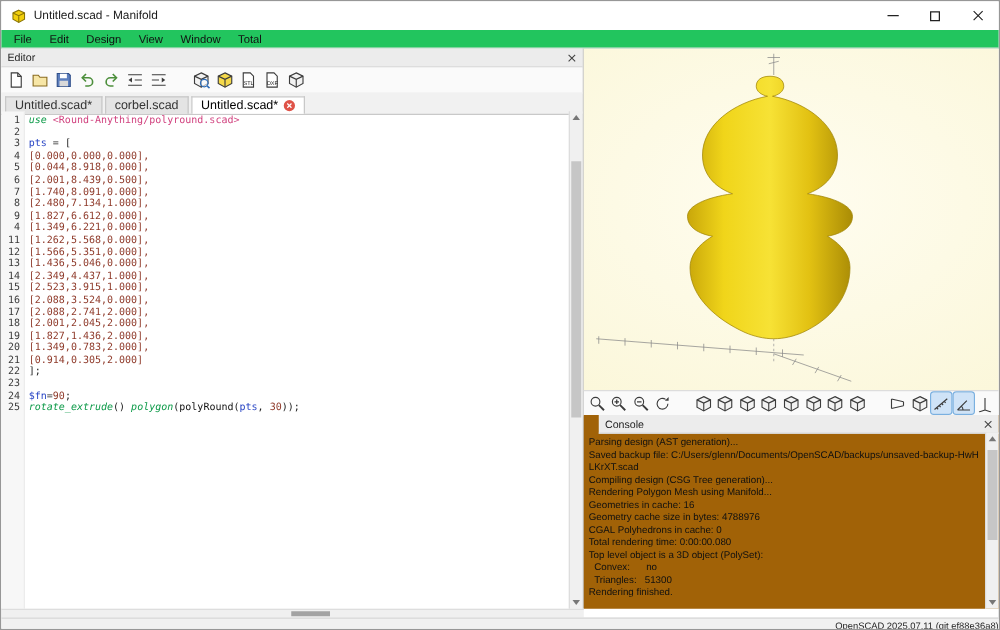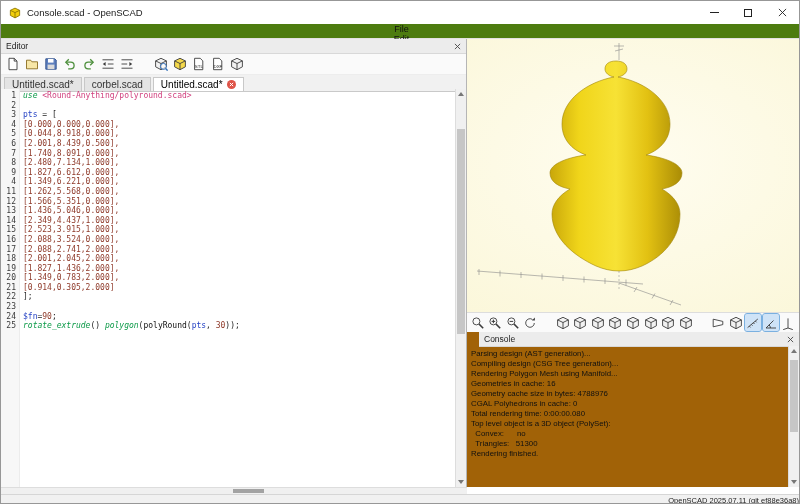--- a/index.html
+++ b/index.html
@@ -7,22 +7,22 @@
     box-sizing:border-box;overflow:hidden;font-family:"Liberation Sans",sans-serif;-webkit-font-smoothing:antialiased;}
   
   .titlebar{position:absolute;left:0;top:0;width:100%;height:23px;background:#fff;display:flex;align-items:center;}
   .title-text{font-size:9.5px;color:#1a1a1a;margin-left:6px;}
   .app-icon{margin-left:8px;display:flex;align-items:center;}
   .win-controls{position:absolute;right:0;top:0;height:23px;display:flex;}
   .win-btn{width:34px;height:23px;display:flex;align-items:center;justify-content:center;}
   .glyph-min{width:9px;height:1px;background:#222;}
   .glyph-max{width:8px;height:8px;border:1px solid #222;box-sizing:border-box;}
   
-  .menubar{position:absolute;left:0;top:23px;width:100%;height:15px;background:#4d7c0f;border-bottom:1px solid #e2e2e2;
-    display:flex;align-items:center;padding-left:3px;box-sizing:border-box;font-size:9px;flex-direction:column;}
+  .menubar{position:absolute;left:0;top:23px;width:100%;height:15px;background:#22c55e;border-bottom:1px solid #e2e2e2;
+    display:flex;align-items:center;padding-left:3px;box-sizing:border-box;font-size:9px;}
   .menu-item{padding:0 7px;color:#111;}
   
   .editor-panel{position:absolute;left:0;top:38px;width:466px;height:448px;background:#fff;border-right:1px solid #b5b5b5;box-sizing:border-box;}
   .panel-header{height:14px;background:#ececec;border-bottom:1px solid #d8d8d8;display:flex;align-items:center;font-size:8.5px;padding:0 5px;color:#222;gap:24px;}
   .panel-header .close-x{margin-left:auto;display:flex;align-items:center;}
   .editor-toolbar{height:20px;display:flex;align-items:center;padding:0 2px;background:#fafafa;border-bottom:1px solid #ededed;}
   .tbtn{width:17px;height:17px;display:flex;align-items:center;justify-content:center;margin:0 1px;border-radius:2px;}
   .tbtn.gap{margin-left:16px;}
   .tbtn.active{background:#cfe3f7;outline:1px solid #7ab0e0;}
   .editor-tabs{height:16px;background:#f1f1f1;border-bottom:1px solid #c9c9c9;display:flex;align-items:flex-end;font-size:10px;padding-left:1px;}
@@ -70,21 +70,21 @@
 
 <div class="window">
 
   <div class="titlebar">
     <span class="app-icon">
       <svg width="12" height="12" viewBox="0 0 14 14">
           <path d="M7 1.3 12.4 3.9v5.9L7 12.7 1.6 9.8V3.9Z" fill="#f2cf0c" stroke="#8a7405" stroke-width="1"></path>
           <path d="M1.6 3.9 7 6.5l5.4-2.6M7 6.5v6.2" fill="none" stroke="#8a7405" stroke-width="1"></path>
         </svg>
     </span>
-    <span class="title-text">Console.scad - OpenSCAD</span>
+    <span class="title-text">Untitled.scad - Manifold</span>
     <div class="win-controls">
       <div class="win-btn">
           <div class="glyph-min"></div>
         </div>
       <div class="win-btn">
           <div class="glyph-max"></div>
         </div>
       <div class="win-btn">
           <svg width="9" height="9" viewBox="0 0 10 10">
             <path d="M1 1l8 8M9 1 1 9" stroke="#222" stroke-width="1"></path>
@@ -393,20 +393,21 @@
       <div class="panel-header">
         <span>Console</span>
         <span class="close-x">
           <svg width="7" height="7" viewBox="0 0 8 8">
               <path d="M1 1l6 6M7 1 1 7" stroke="#444" stroke-width="1"></path>
             </svg>
         </span>
       </div>
       <div class="console-body">
           <div class="console-line">Parsing design (AST generation)...</div>
+          <div class="console-line">Saved backup file: C:/Users/glenn/Documents/OpenSCAD/backups/unsaved-backup-HwHLKrXT.scad</div>
           <div class="console-line">Compiling design (CSG Tree generation)...</div>
           <div class="console-line">Rendering Polygon Mesh using Manifold...</div>
           <div class="console-line">Geometries in cache: 16</div>
           <div class="console-line">Geometry cache size in bytes: 4788976</div>
           <div class="console-line">CGAL Polyhedrons in cache: 0</div>
           <div class="console-line">Total rendering time: 0:00:00.080</div>
           <div class="console-line">Top level object is a 3D object (PolySet):</div>
           <div class="console-line">  Convex:      no</div>
           <div class="console-line">  Triangles:   51300</div>
           <div class="console-line">Rendering finished.</div>

